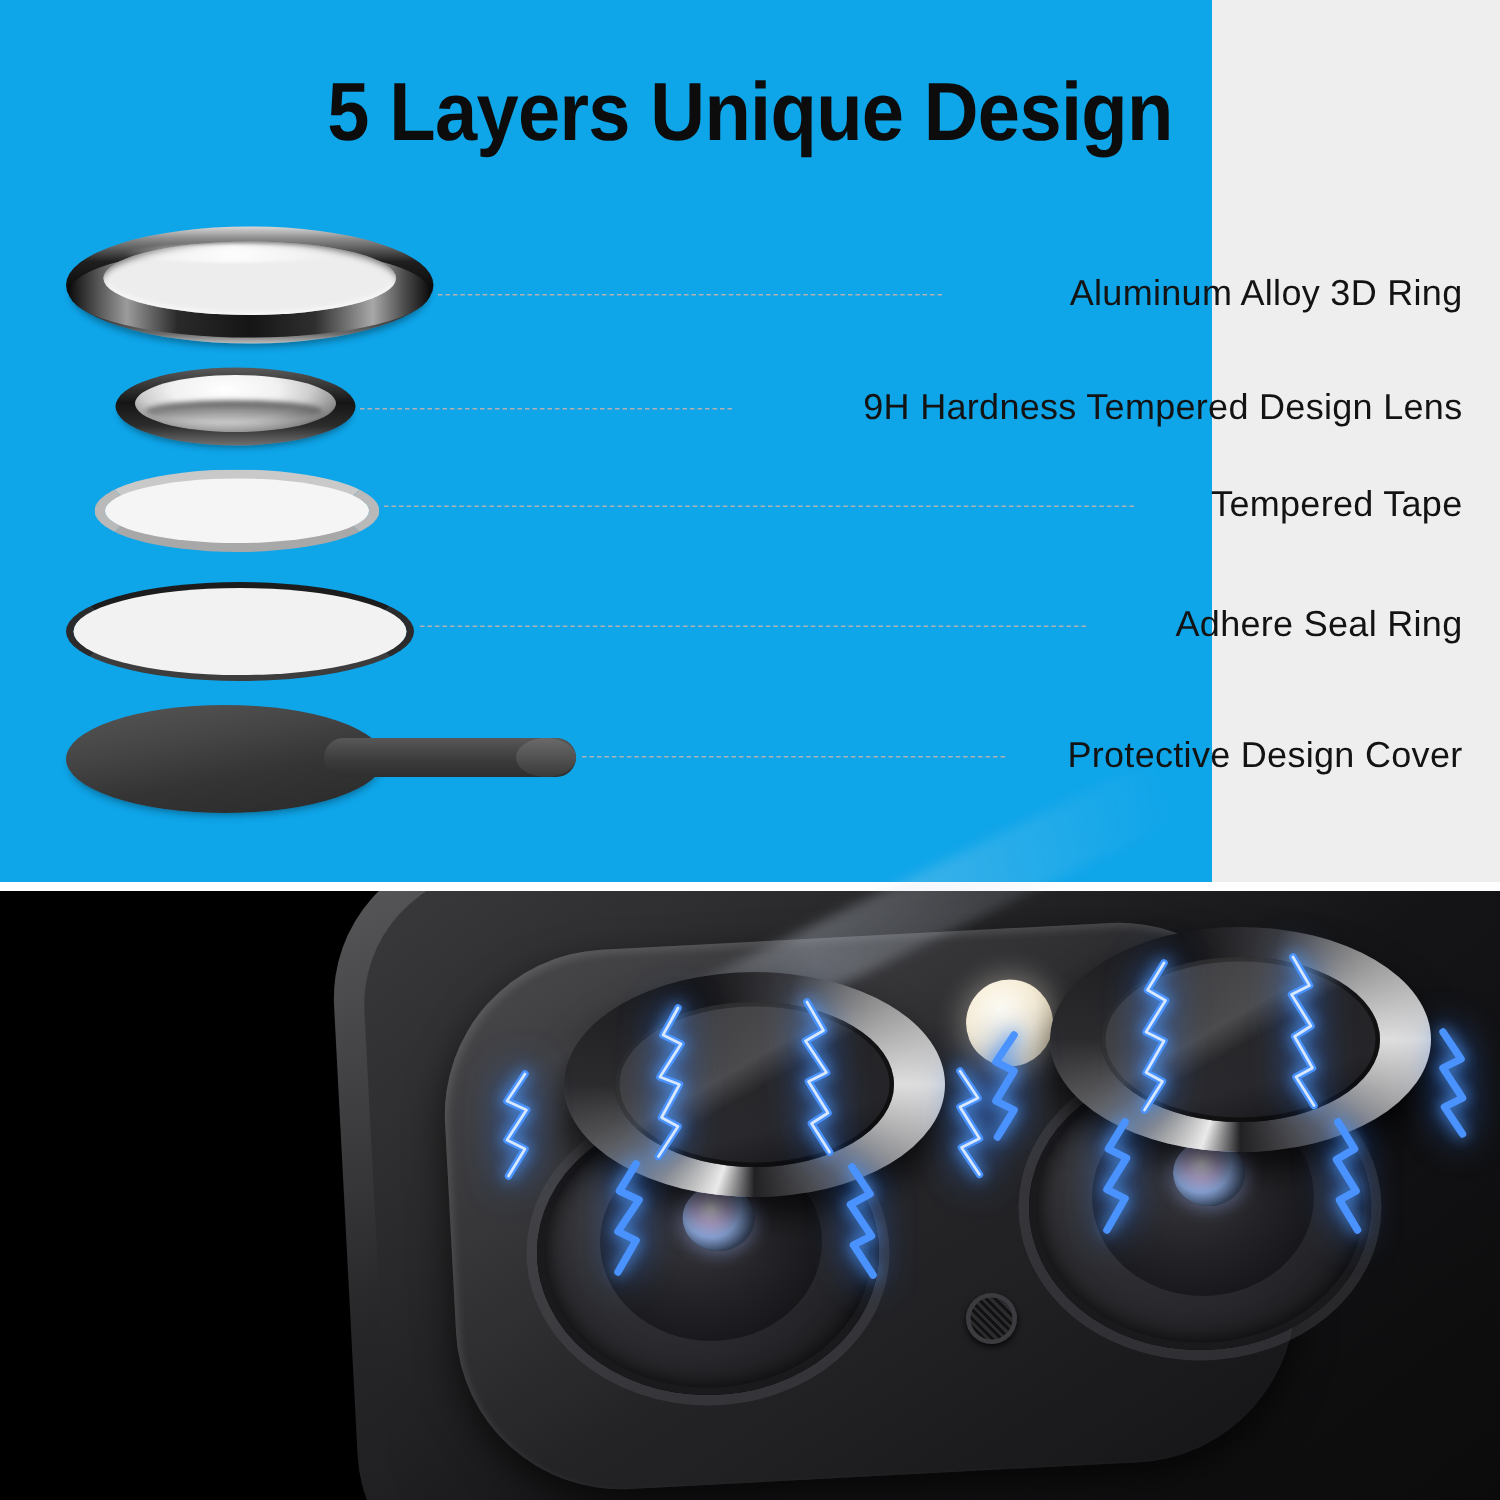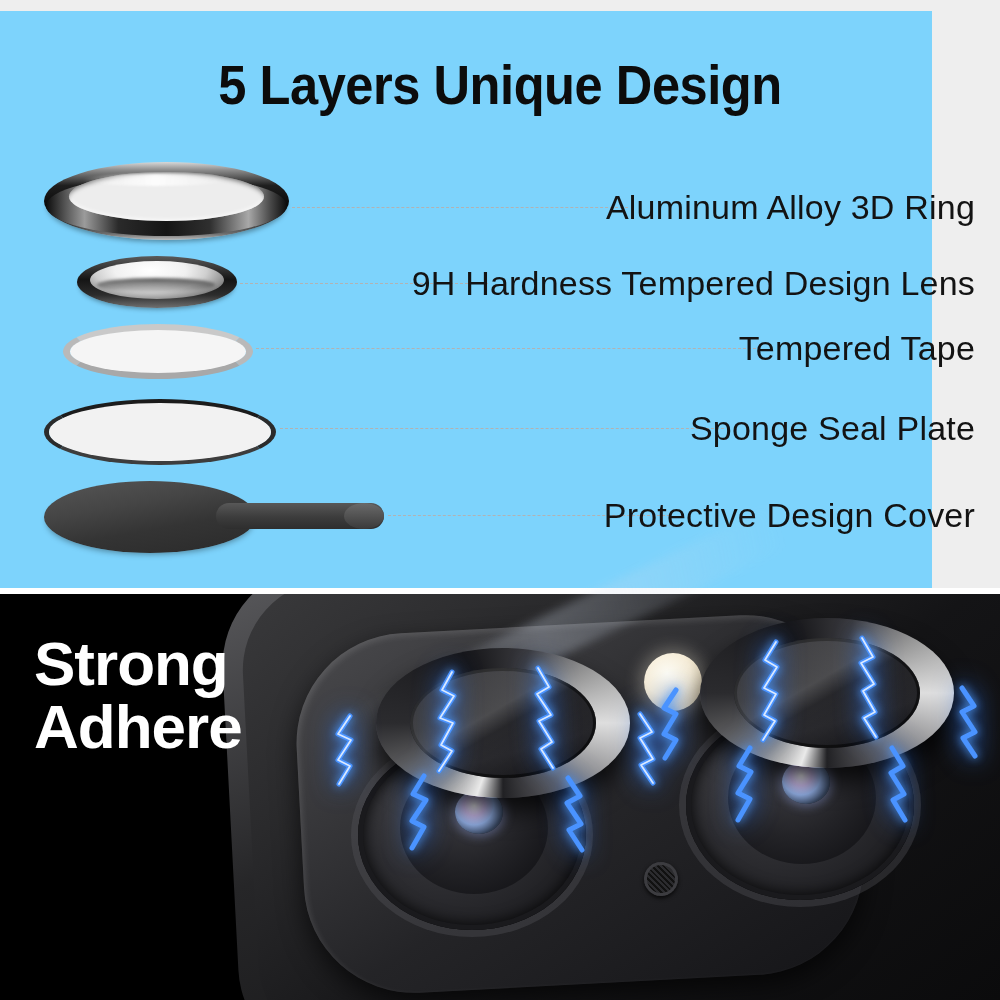--- a/index.html
+++ b/index.html
@@ -3,42 +3,42 @@
 <meta charset="utf-8">
 <style>
   * { margin:0; padding:0; box-sizing:border-box; }
   html,body { width:1000px; height:1000px; overflow:hidden; background:#eeeeee;
               font-family:"Liberation Sans", sans-serif; }
 
   #page { position:relative; width:1000px; height:1000px; }
 
   
   #top-panel{
-    position:absolute; left:0; top:11px; width:932px; height:592px;
-    background:#7dd3fc;
+    position:absolute; left:0; top:0; width:808px; height:592px;
+    background:#0ea5e9;
   }
   #title{
     position:absolute; left:0; top:42px; width:1000px;
     text-align:center;
     font-family:"Liberation Sans Narrow","Liberation Sans",sans-serif;
     font-weight:700; font-size:55px; letter-spacing:-0.5px;
     color:#0c0c0c;
     transform:scaleX(.92); transform-origin:50% 50%;
     white-space:nowrap;
   }
 
   .layer-row{ position:absolute; left:0; width:1000px; height:0; }
   .leader{
     position:absolute; height:0;
     border-top:1.5px dashed #b2b2b2;
     top:0;
   }
   .layer-label{
     position:absolute; right:25px;
-    font-size:34px; color:#131313; white-space:nowrap;
+    font-size:24px; color:#131313; white-space:nowrap;
     transform:translateY(-50%);
     letter-spacing:.2px;
   }
 
   .art{ position:absolute; }
 
   
   #art-alloy{ left:44px; top:151px; width:245px; height:78px; }
   #art-alloy .body{
     position:absolute; inset:0;
@@ -267,39 +267,37 @@
       <span class="leader" style="left:256px; width:500px;"></span>
       <span class="layer-label">Tempered Tape</span>
     </div>
 
     <div class="art" id="art-sponge">
       <div class="ring"></div>
         <div class="inner"></div>
     </div>
     <div class="layer-row" style="top:417px;">
       <span class="leader" style="left:280px; width:444px;"></span>
-      <span class="layer-label">Sponge Seal Plate</span>
+      <span class="layer-label">Adhere Seal Ring</span>
     </div>
 
     <div class="art" id="art-plate">
       <div class="disc"></div>
         <div class="tab"></div>
         <div class="tabtip"></div>
     </div>
     <div class="layer-row" style="top:504px;">
       <span class="leader" style="left:388px; width:282px;"></span>
       <span class="layer-label">Protective Design Cover</span>
     </div>
   </section>
 
   <div id="divider"></div>
 
   <section id="bottom-panel">
-    <div id="adhere-text">Strong
-Adhere</div>
     <div id="phone-edge"></div>
     <div id="phone"></div>
     <div id="camera-plateau"></div>
   </section>
 
   <div class="lens-well" style="left:358px; top:740px; width:228px; height:190px; z-index:14;"></div>
   <div class="lens-inner" style="left:400px; top:762px; width:148px; height:132px; z-index:15;"></div>
   <div class="lens-pupil" style="left:455px; top:790px; width:48px; height:44px;  z-index:16;"></div>
 
   <div class="lens-well" style="left:686px; top:710px; width:228px; height:190px; z-index:14;"></div>

